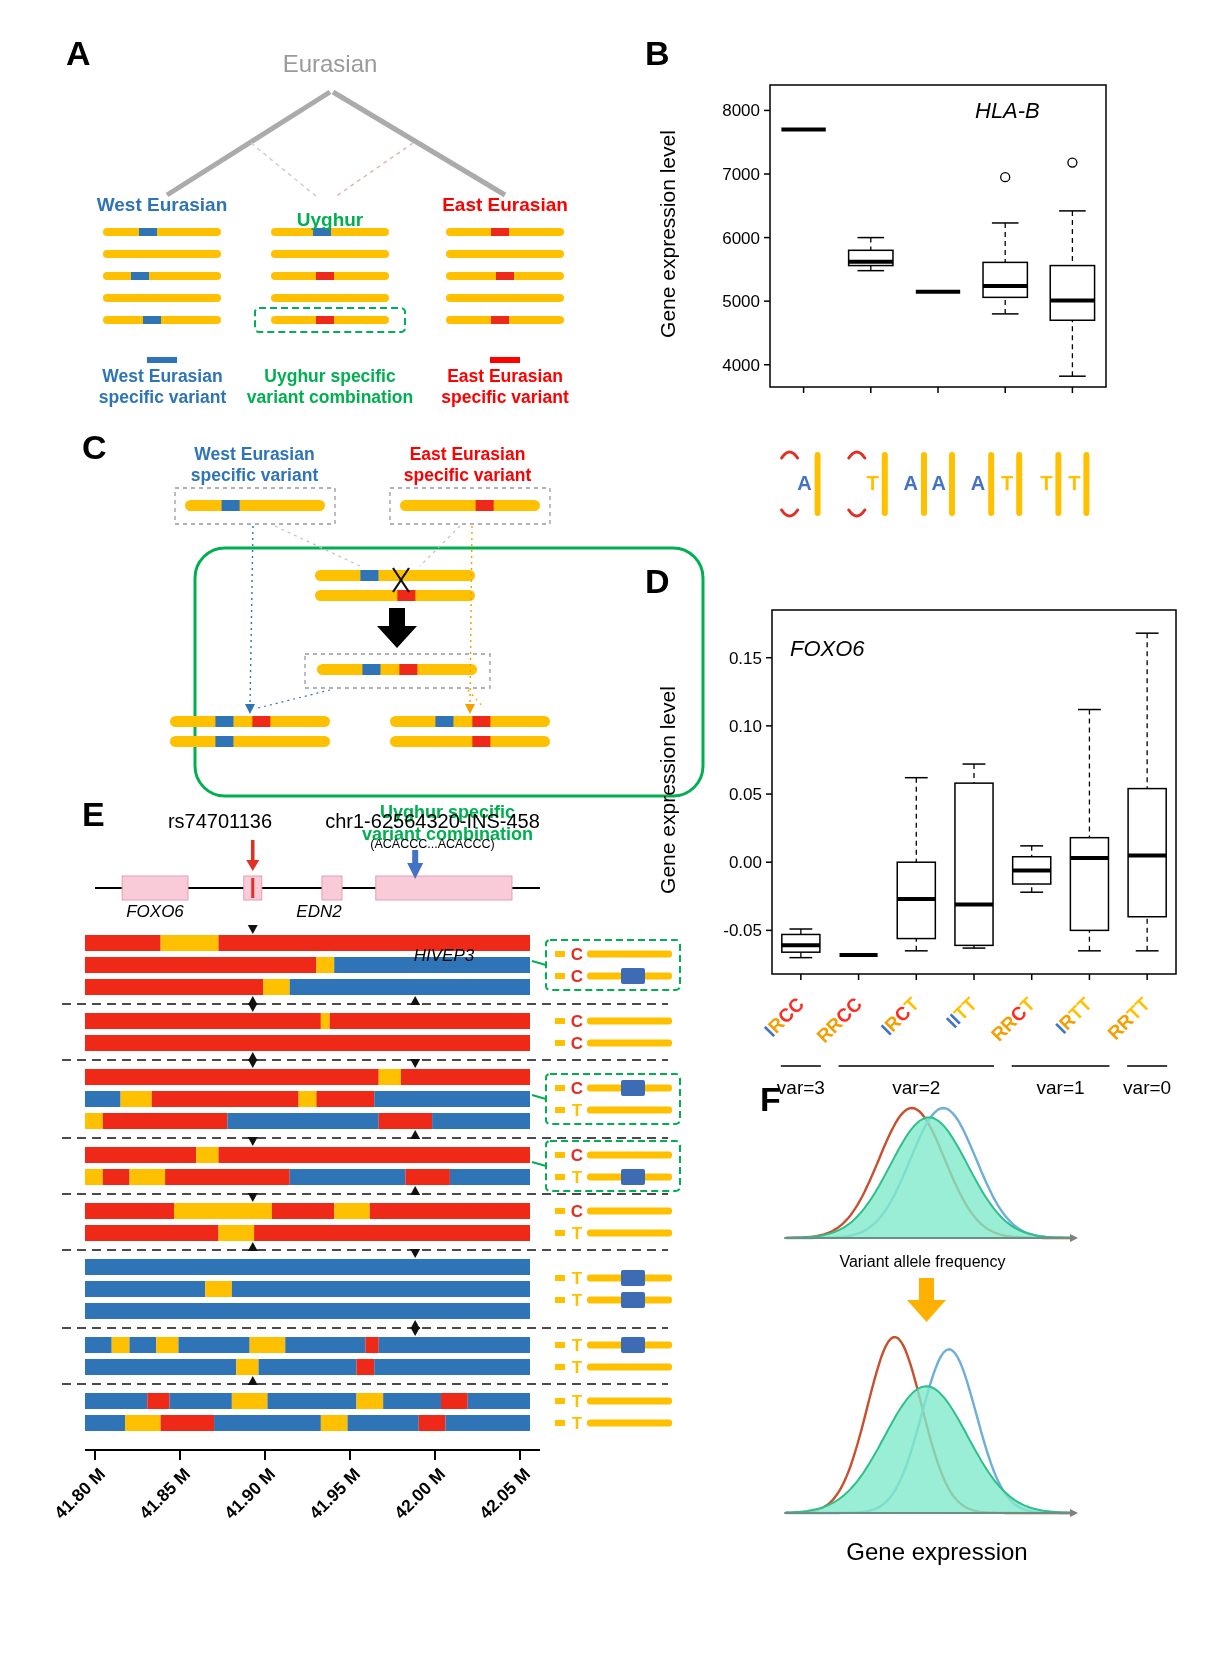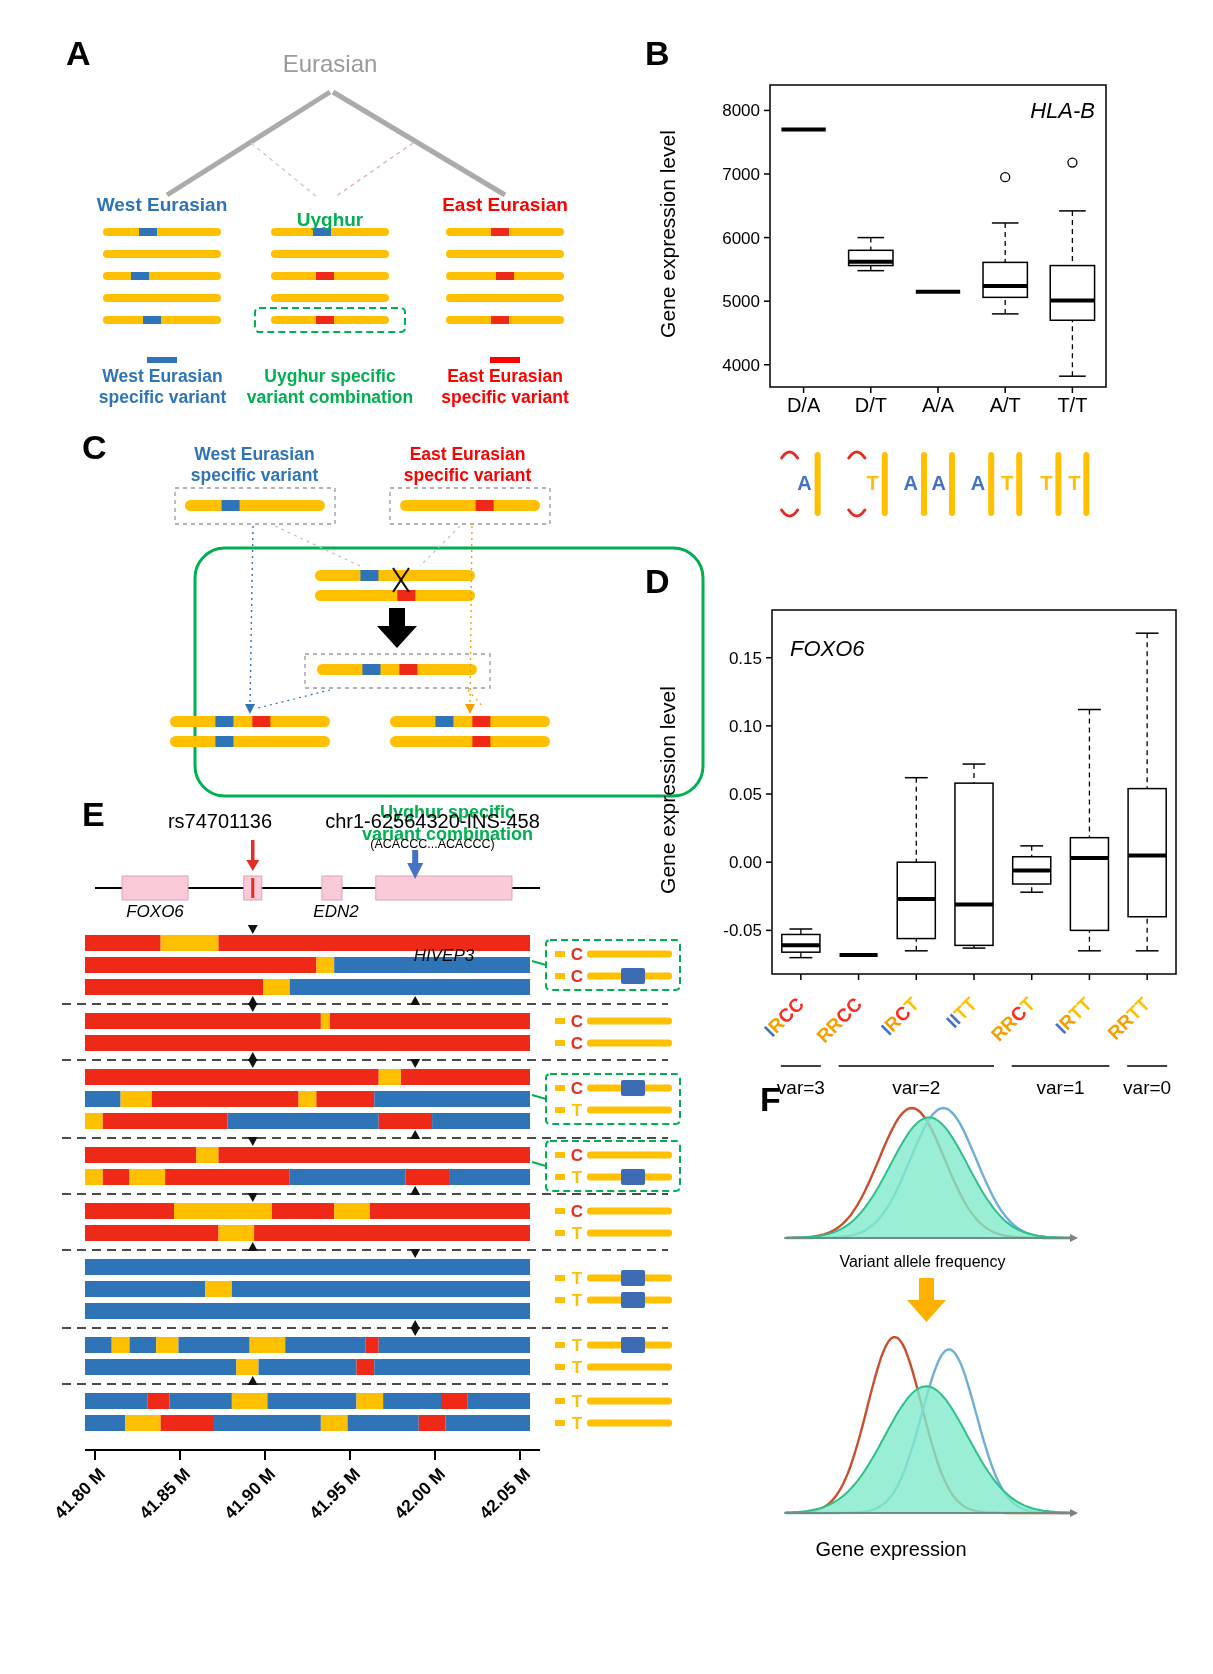--- a/index.html
+++ b/index.html
@@ -115,28 +115,21 @@
       <circle cx="305.20000000000005" cy="102.1894736842105" r="4.5" fill="none" stroke="#000" stroke-width="1.3"></circle>
       <line x1="372.40000000000003" y1="312" x2="372.40000000000003" y2="318" stroke="#000" stroke-width="1.5" fill="none"></line>
       <line x1="372.40000000000003" y1="135.88631578947368" x2="372.40000000000003" y2="190.56421052631578" stroke="#000" stroke-width="1.3" fill="none" stroke-dasharray="5,4"></line>
       <line x1="372.40000000000003" y1="301.19157894736844" x2="372.40000000000003" y2="245.2421052631579" stroke="#000" stroke-width="1.3" fill="none" stroke-dasharray="5,4"></line>
       <line x1="359.0944" y1="135.88631578947368" x2="385.70560000000006" y2="135.88631578947368" stroke="#000" stroke-width="1.5" fill="none"></line>
       <line x1="359.0944" y1="301.19157894736844" x2="385.70560000000006" y2="301.19157894736844" stroke="#000" stroke-width="1.5" fill="none"></line>
       <rect x="350.22400000000005" y="190.56421052631578" width="44.352000000000004" height="54.67789473684212" fill="#fff" stroke="#000" stroke-width="1.5"></rect>
       <line x1="350.22400000000005" y1="225.53263157894736" x2="394.576" y2="225.53263157894736" stroke="#000" stroke-width="4" fill="none"></line>
       <circle cx="372.40000000000003" cy="87.56631578947369" r="4.5" fill="none" stroke="#000" stroke-width="1.3"></circle>
     </svg>
-  <div class="abs ittl" style="left:975px;top:98px;width:120px;text-align:right">HLA-B</div>
-  <div id="bxlabels">
-      <span style="left: 103.6px;">D/A</span>
-      <span style="left: 170.8px;">D/T</span>
-      <span style="left: 238px;">A/A</span>
-      <span style="left: 305.2px;">A/T</span>
-      <span style="left: 372.4px;">T/T</span>
-    </div>
+  <div class="abs ittl" style="left:975px;top:98px;width:120px;">HLA-B</div>
   <svg id="svgBG" style="left:700px;top:428px" width="420" height="115">
       <path d="M 81.6,30 Q 89.6,18 97.6,30" stroke="#E03025" fill="none" stroke-width="3" stroke-linecap="round"></path>
       <path d="M 81.6,82 Q 89.6,94 97.6,82" stroke="#E03025" fill="none" stroke-width="3" stroke-linecap="round"></path>
       <rect x="114.6" y="24" width="6" height="64" fill="#FFC000" rx="3"></rect>
       <text x="111.6" y="62" font-size="20" fill="#4472C4" font-family="&quot;Liberation Sans&quot;,sans-serif" text-anchor="end" font-weight="bold">A</text>
       <path d="M 148.8,30 Q 156.8,18 164.8,30" stroke="#E03025" fill="none" stroke-width="3" stroke-linecap="round"></path>
       <path d="M 148.8,82 Q 156.8,94 164.8,82" stroke="#E03025" fill="none" stroke-width="3" stroke-linecap="round"></path>
       <rect x="181.8" y="24" width="6" height="64" fill="#FFC000" rx="3"></rect>
       <text x="178.8" y="62" font-size="20" fill="#FFC000" font-family="&quot;Liberation Sans&quot;,sans-serif" text-anchor="end" font-weight="bold">T</text>
       <rect x="221" y="24" width="6" height="64" fill="#FFC000" rx="3"></rect>
@@ -455,21 +448,21 @@
       <rect x="537" y="579.5" width="85" height="7" fill="#FFC000" rx="3"></rect>
       <line x1="35" y1="610" x2="490" y2="610" stroke="#000" stroke-width="2" fill="none"></line>
       <line x1="45" y1="610" x2="45" y2="620" stroke="#000" stroke-width="2" fill="none"></line>
       <line x1="130" y1="610" x2="130" y2="620" stroke="#000" stroke-width="2" fill="none"></line>
       <line x1="215" y1="610" x2="215" y2="620" stroke="#000" stroke-width="2" fill="none"></line>
       <line x1="300" y1="610" x2="300" y2="620" stroke="#000" stroke-width="2" fill="none"></line>
       <line x1="385" y1="610" x2="385" y2="620" stroke="#000" stroke-width="2" fill="none"></line>
       <line x1="470" y1="610" x2="470" y2="620" stroke="#000" stroke-width="2" fill="none"></line>
     </svg>
   <div class="gene" style="left:115px;top:902px;width:80px">FOXO6</div>
-  <div class="gene" style="left:296px;top:902px;width:80px">EDN2</div>
+  <div class="gene" style="left:279px;top:902px;width:80px">EDN2</div>
   <div class="gene" style="left:404px;top:946px;width:80px">HIVEP3</div>
 
   <svg id="svgF1" style="left:780px;top:1092px" width="300" height="168">
       <path d="M6.0,145.9L8.4,145.9L10.8,145.9L13.2,145.8L15.5,145.7L17.9,145.7L20.3,145.6L22.7,145.5L25.1,145.3L27.4,145.2L29.8,144.9L32.2,144.7L34.6,144.4L37.0,144.0L39.4,143.5L41.8,142.9L44.1,142.3L46.5,141.5L48.9,140.6L51.3,139.5L53.7,138.3L56.0,136.9L58.4,135.2L60.8,133.4L63.2,131.3L65.6,128.9L68.0,126.3L70.4,123.4L72.7,120.1L75.1,116.6L77.5,112.8L79.9,108.7L82.3,104.3L84.7,99.6L87.0,94.6L89.4,89.4L91.8,84.0L94.2,78.5L96.6,72.9L99.0,67.2L101.3,61.5L103.7,55.8L106.1,50.3L108.5,45.0L110.9,39.9L113.3,35.2L115.6,30.9L118.0,27.0L120.4,23.6L122.8,20.9L125.2,18.7L127.5,17.1L129.9,16.2L132.3,16.0L134.7,16.5L137.1,17.7L139.5,19.5L141.8,21.9L144.2,24.9L146.6,28.5L149.0,32.6L151.4,37.1L153.8,41.9L156.2,47.1L158.5,52.5L160.9,58.1L163.3,63.7L165.7,69.4L168.1,75.1L170.4,80.7L172.8,86.2L175.2,91.5L177.6,96.6L180.0,101.5L182.4,106.1L184.8,110.4L187.1,114.4L189.5,118.1L191.9,121.5L194.3,124.6L196.7,127.4L199.1,129.9L201.4,132.1L203.8,134.1L206.2,135.9L208.6,137.5L211.0,138.8L213.3,140.0L215.7,141.0L218.1,141.8L220.5,142.6L222.9,143.2L225.3,143.7L227.7,144.1L230.0,144.5L232.4,144.8L234.8,145.0L237.2,145.2L239.6,145.4L241.9,145.5L244.3,145.6L246.7,145.7L249.1,145.8L251.5,145.8L253.9,145.9L256.3,145.9L258.6,145.9L261.0,145.9L263.4,146.0L265.8,146.0L268.2,146.0L270.6,146.0L272.9,146.0L275.3,146.0L277.7,146.0L280.1,146.0L282.5,146.0L284.8,146.0L287.2,146.0L289.6,146.0L292.0,146.0" fill="none" stroke="#C8502E" stroke-width="2.4"></path>
       <path d="M6.0,146.0L8.4,146.0L10.8,146.0L13.2,146.0L15.5,146.0L17.9,146.0L20.3,146.0L22.7,146.0L25.1,146.0L27.4,146.0L29.8,146.0L32.2,146.0L34.6,145.9L37.0,145.9L39.4,145.9L41.8,145.9L44.1,145.8L46.5,145.8L48.9,145.7L51.3,145.6L53.7,145.5L56.0,145.4L58.4,145.2L60.8,145.0L63.2,144.7L65.6,144.4L68.0,144.1L70.4,143.6L72.7,143.1L75.1,142.4L77.5,141.7L79.9,140.8L82.3,139.8L84.7,138.6L87.0,137.2L89.4,135.6L91.8,133.8L94.2,131.7L96.6,129.4L99.0,126.8L101.3,124.0L103.7,120.8L106.1,117.4L108.5,113.6L110.9,109.5L113.3,105.2L115.6,100.5L118.0,95.6L120.4,90.5L122.8,85.1L125.2,79.6L127.5,74.0L129.9,68.3L132.3,62.6L134.7,56.9L137.1,51.4L139.5,46.0L141.8,40.9L144.2,36.1L146.6,31.7L149.0,27.7L151.4,24.3L153.8,21.4L156.2,19.1L158.5,17.4L160.9,16.4L163.3,16.0L165.7,16.4L168.1,17.4L170.4,19.1L172.8,21.4L175.2,24.3L177.6,27.7L180.0,31.7L182.4,36.1L184.8,40.9L187.1,46.0L189.5,51.4L191.9,56.9L194.3,62.6L196.7,68.3L199.1,74.0L201.4,79.6L203.8,85.1L206.2,90.5L208.6,95.6L211.0,100.5L213.3,105.2L215.7,109.5L218.1,113.6L220.5,117.4L222.9,120.8L225.3,124.0L227.7,126.8L230.0,129.4L232.4,131.7L234.8,133.8L237.2,135.6L239.6,137.2L241.9,138.6L244.3,139.8L246.7,140.8L249.1,141.7L251.5,142.4L253.9,143.1L256.3,143.6L258.6,144.1L261.0,144.4L263.4,144.7L265.8,145.0L268.2,145.2L270.6,145.4L272.9,145.5L275.3,145.6L277.7,145.7L280.1,145.8L282.5,145.8L284.8,145.9L287.2,145.9L289.6,145.9L292.0,145.9" fill="none" stroke="#6FAED6" stroke-width="2.4"></path>
       <path d="M6.0,145.9L8.4,145.8L10.8,145.8L13.2,145.8L15.5,145.7L17.9,145.6L20.3,145.5L22.7,145.4L25.1,145.3L27.4,145.2L29.8,145.0L32.2,144.8L34.6,144.5L37.0,144.2L39.4,143.9L41.8,143.5L44.1,143.0L46.5,142.4L48.9,141.8L51.3,141.1L53.7,140.3L56.0,139.3L58.4,138.3L60.8,137.1L63.2,135.8L65.6,134.3L68.0,132.7L70.4,130.9L72.7,128.9L75.1,126.7L77.5,124.3L79.9,121.7L82.3,118.9L84.7,115.9L87.0,112.7L89.4,109.3L91.8,105.8L94.2,102.0L96.6,98.0L99.0,93.9L101.3,89.7L103.7,85.4L106.1,80.9L108.5,76.5L110.9,71.9L113.3,67.4L115.6,63.0L118.0,58.6L120.4,54.3L122.8,50.2L125.2,46.3L127.5,42.6L129.9,39.2L132.3,36.1L134.7,33.4L137.1,31.0L139.5,29.0L141.8,27.5L144.2,26.3L146.6,25.6L149.0,25.4L151.4,25.6L153.8,26.3L156.2,27.5L158.5,29.0L160.9,31.0L163.3,33.4L165.7,36.1L168.1,39.2L170.4,42.6L172.8,46.3L175.2,50.2L177.6,54.3L180.0,58.6L182.4,63.0L184.8,67.4L187.1,71.9L189.5,76.5L191.9,80.9L194.3,85.4L196.7,89.7L199.1,93.9L201.4,98.0L203.8,102.0L206.2,105.8L208.6,109.3L211.0,112.7L213.3,115.9L215.7,118.9L218.1,121.7L220.5,124.3L222.9,126.7L225.3,128.9L227.7,130.9L230.0,132.7L232.4,134.3L234.8,135.8L237.2,137.1L239.6,138.3L241.9,139.3L244.3,140.3L246.7,141.1L249.1,141.8L251.5,142.4L253.9,143.0L256.3,143.5L258.6,143.9L261.0,144.2L263.4,144.5L265.8,144.8L268.2,145.0L270.6,145.2L272.9,145.3L275.3,145.4L277.7,145.5L280.1,145.6L282.5,145.7L284.8,145.8L287.2,145.8L289.6,145.8L292.0,145.9L292,146 L6,146 Z" fill="#7FEACB" fill-opacity="0.8" stroke="#2FBF8B" stroke-width="2"></path>
       <line x1="4" y1="146" x2="290" y2="146" stroke="#808080" stroke-width="1.5" fill="none"></line>
       <polygon points="290,142 290,150 298,146" fill="#808080"></polygon>
     </svg>
   <div class="abs ctr" style="left:790px;top:1253px;width:265px;font-size:16px">Variant allele frequency</div>
@@ -477,21 +470,21 @@
       <rect x="19" y="0" width="15" height="22" fill="#FFB000"></rect>
       <polygon points="7,22 46,22 26.5,44" fill="#FFB000"></polygon>
     </svg>
   <svg id="svgF2" style="left:780px;top:1325px" width="300" height="210">
       <path d="M6.0,187.9L8.4,187.9L10.8,187.9L13.2,187.8L15.5,187.8L17.9,187.7L20.3,187.6L22.7,187.4L25.1,187.2L27.4,187.0L29.8,186.7L32.2,186.2L34.6,185.7L37.0,185.1L39.4,184.2L41.8,183.2L44.1,182.0L46.5,180.4L48.9,178.6L51.3,176.4L53.7,173.9L56.0,170.8L58.4,167.4L60.8,163.3L63.2,158.8L65.6,153.6L68.0,147.9L70.4,141.5L72.7,134.6L75.1,127.0L77.5,119.0L79.9,110.5L82.3,101.6L84.7,92.4L87.0,83.1L89.4,73.8L91.8,64.5L94.2,55.6L96.6,47.1L99.0,39.2L101.3,32.0L103.7,25.8L106.1,20.6L108.5,16.5L110.9,13.7L113.3,12.2L115.6,12.1L118.0,13.3L120.4,15.9L122.8,19.7L125.2,24.6L127.5,30.7L129.9,37.7L132.3,45.4L134.7,53.8L137.1,62.7L139.5,71.9L141.8,81.3L144.2,90.6L146.6,99.8L149.0,108.7L151.4,117.3L153.8,125.5L156.2,133.1L158.5,140.2L160.9,146.6L163.3,152.5L165.7,157.8L168.1,162.5L170.4,166.6L172.8,170.2L175.2,173.3L177.6,176.0L180.0,178.2L182.4,180.1L184.8,181.7L187.1,183.0L189.5,184.0L191.9,184.9L194.3,185.6L196.7,186.1L199.1,186.6L201.4,186.9L203.8,187.2L206.2,187.4L208.6,187.6L211.0,187.7L213.3,187.8L215.7,187.8L218.1,187.9L220.5,187.9L222.9,187.9L225.3,188.0L227.7,188.0L230.0,188.0L232.4,188.0L234.8,188.0L237.2,188.0L239.6,188.0L241.9,188.0L244.3,188.0L246.7,188.0L249.1,188.0L251.5,188.0L253.9,188.0L256.3,188.0L258.6,188.0L261.0,188.0L263.4,188.0L265.8,188.0L268.2,188.0L270.6,188.0L272.9,188.0L275.3,188.0L277.7,188.0L280.1,188.0L282.5,188.0L284.8,188.0L287.2,188.0L289.6,188.0L292.0,188.0" fill="none" stroke="#C8502E" stroke-width="2.4"></path>
       <path d="M6.0,188.0L8.4,188.0L10.8,188.0L13.2,188.0L15.5,188.0L17.9,188.0L20.3,188.0L22.7,188.0L25.1,188.0L27.4,188.0L29.8,188.0L32.2,188.0L34.6,188.0L37.0,188.0L39.4,188.0L41.8,188.0L44.1,188.0L46.5,188.0L48.9,188.0L51.3,188.0L53.7,188.0L56.0,188.0L58.4,188.0L60.8,187.9L63.2,187.9L65.6,187.9L68.0,187.8L70.4,187.8L72.7,187.7L75.1,187.6L77.5,187.4L79.9,187.2L82.3,187.0L84.7,186.7L87.0,186.3L89.4,185.8L91.8,185.1L94.2,184.3L96.6,183.3L99.0,182.1L101.3,180.6L103.7,178.9L106.1,176.8L108.5,174.3L110.9,171.4L113.3,168.1L115.6,164.3L118.0,159.9L120.4,155.0L122.8,149.5L125.2,143.5L127.5,136.9L129.9,129.8L132.3,122.3L134.7,114.3L137.1,106.0L139.5,97.4L141.8,88.7L144.2,80.0L146.6,71.5L149.0,63.2L151.4,55.4L153.8,48.2L156.2,41.7L158.5,36.1L160.9,31.4L163.3,27.9L165.7,25.5L168.1,24.4L170.4,24.5L172.8,25.9L175.2,28.5L177.6,32.3L180.0,37.1L182.4,42.9L184.8,49.6L187.1,56.9L189.5,64.9L191.9,73.2L194.3,81.8L196.7,90.5L199.1,99.1L201.4,107.7L203.8,115.9L206.2,123.8L208.6,131.3L211.0,138.3L213.3,144.8L215.7,150.7L218.1,156.0L220.5,160.8L222.9,165.1L225.3,168.8L227.7,172.0L230.0,174.8L232.4,177.2L234.8,179.3L237.2,181.0L239.6,182.4L241.9,183.5L244.3,184.5L246.7,185.3L249.1,185.9L251.5,186.4L253.9,186.8L256.3,187.1L258.6,187.3L261.0,187.5L263.4,187.6L265.8,187.7L268.2,187.8L270.6,187.8L272.9,187.9L275.3,187.9L277.7,187.9L280.1,188.0L282.5,188.0L284.8,188.0L287.2,188.0L289.6,188.0L292.0,188.0" fill="none" stroke="#6FAED6" stroke-width="2.4"></path>
       <path d="M6.0,187.6L8.4,187.5L10.8,187.4L13.2,187.3L15.5,187.1L17.9,186.9L20.3,186.7L22.7,186.5L25.1,186.2L27.4,185.9L29.8,185.5L32.2,185.1L34.6,184.6L37.0,184.0L39.4,183.4L41.8,182.7L44.1,181.8L46.5,180.9L48.9,179.9L51.3,178.7L53.7,177.5L56.0,176.0L58.4,174.5L60.8,172.7L63.2,170.9L65.6,168.8L68.0,166.6L70.4,164.1L72.7,161.5L75.1,158.8L77.5,155.8L79.9,152.6L82.3,149.3L84.7,145.8L87.0,142.1L89.4,138.3L91.8,134.3L94.2,130.2L96.6,126.0L99.0,121.7L101.3,117.3L103.7,112.9L106.1,108.5L108.5,104.1L110.9,99.7L113.3,95.5L115.6,91.3L118.0,87.3L120.4,83.5L122.8,79.9L125.2,76.5L127.5,73.4L129.9,70.6L132.3,68.1L134.7,66.0L137.1,64.3L139.5,62.9L141.8,62.0L144.2,61.4L146.6,61.3L149.0,61.6L151.4,62.3L153.8,63.4L156.2,64.9L158.5,66.8L160.9,69.1L163.3,71.7L165.7,74.6L168.1,77.8L170.4,81.3L172.8,85.0L175.2,88.9L177.6,93.0L180.0,97.2L182.4,101.5L184.8,105.8L187.1,110.3L189.5,114.7L191.9,119.1L194.3,123.4L196.7,127.7L199.1,131.8L201.4,135.9L203.8,139.8L206.2,143.6L208.6,147.2L211.0,150.7L213.3,153.9L215.7,157.0L218.1,159.9L220.5,162.6L222.9,165.1L225.3,167.5L227.7,169.6L230.0,171.6L232.4,173.4L234.8,175.1L237.2,176.6L239.6,178.0L241.9,179.2L244.3,180.3L246.7,181.3L249.1,182.2L251.5,183.0L253.9,183.7L256.3,184.3L258.6,184.8L261.0,185.3L263.4,185.7L265.8,186.0L268.2,186.3L270.6,186.6L272.9,186.8L275.3,187.0L277.7,187.2L280.1,187.3L282.5,187.4L284.8,187.5L287.2,187.6L289.6,187.7L292.0,187.7L292,188 L6,188 Z" fill="#7FEACB" fill-opacity="0.8" stroke="#2FBF8B" stroke-width="2"></path>
       <line x1="4" y1="188" x2="290" y2="188" stroke="#808080" stroke-width="1.5" fill="none"></line>
       <polygon points="290,184 290,192 298,188" fill="#808080"></polygon>
     </svg>
-  <div class="abs ctr" style="left:761px;top:1538px;width:260px;font-size:20px">Gene expression</div>
+  <div class="abs ctr" style="left:807px;top:1538px;width:260px;font-size:24px">Gene expression</div>
 
 <div class="dxlab" style="left: 708.857px; top: 990px;"><span style="color: rgb(68, 114, 196);">I</span><span style="color: rgb(245, 158, 0);">R</span><span style="color: rgb(255, 42, 31);">C</span><span style="color: rgb(255, 42, 31);">C</span></div>
     <div class="dxlab" style="left: 766.571px; top: 990px;"><span style="color: rgb(245, 158, 0);">R</span><span style="color: rgb(245, 158, 0);">R</span><span style="color: rgb(255, 42, 31);">C</span><span style="color: rgb(255, 42, 31);">C</span></div>
     <div class="dxlab" style="left: 824.286px; top: 990px;"><span style="color: rgb(68, 114, 196);">I</span><span style="color: rgb(245, 158, 0);">R</span><span style="color: rgb(255, 42, 31);">C</span><span style="color: rgb(255, 192, 0);">T</span></div>
     <div class="dxlab" style="left: 882px; top: 990px;"><span style="color: rgb(68, 114, 196);">I</span><span style="color: rgb(68, 114, 196);">I</span><span style="color: rgb(255, 192, 0);">T</span><span style="color: rgb(255, 192, 0);">T</span></div>
     <div class="dxlab" style="left: 939.714px; top: 990px;"><span style="color: rgb(245, 158, 0);">R</span><span style="color: rgb(245, 158, 0);">R</span><span style="color: rgb(255, 42, 31);">C</span><span style="color: rgb(255, 192, 0);">T</span></div>
     <div class="dxlab" style="left: 997.429px; top: 990px;"><span style="color: rgb(68, 114, 196);">I</span><span style="color: rgb(245, 158, 0);">R</span><span style="color: rgb(255, 192, 0);">T</span><span style="color: rgb(255, 192, 0);">T</span></div>
     <div class="dxlab" style="left: 1055.14px; top: 990px;"><span style="color: rgb(245, 158, 0);">R</span><span style="color: rgb(245, 158, 0);">R</span><span style="color: rgb(255, 192, 0);">T</span><span style="color: rgb(255, 192, 0);">T</span></div>
     <div class="exlab" style="left: 15px; top: 1464px;">41.80 M</div>
     <div class="exlab" style="left: 100px; top: 1464px;">41.85 M</div>

